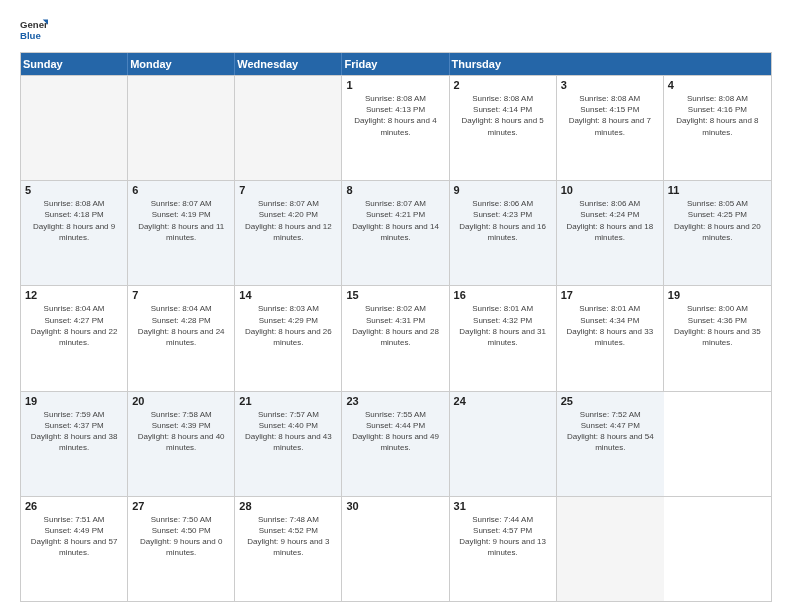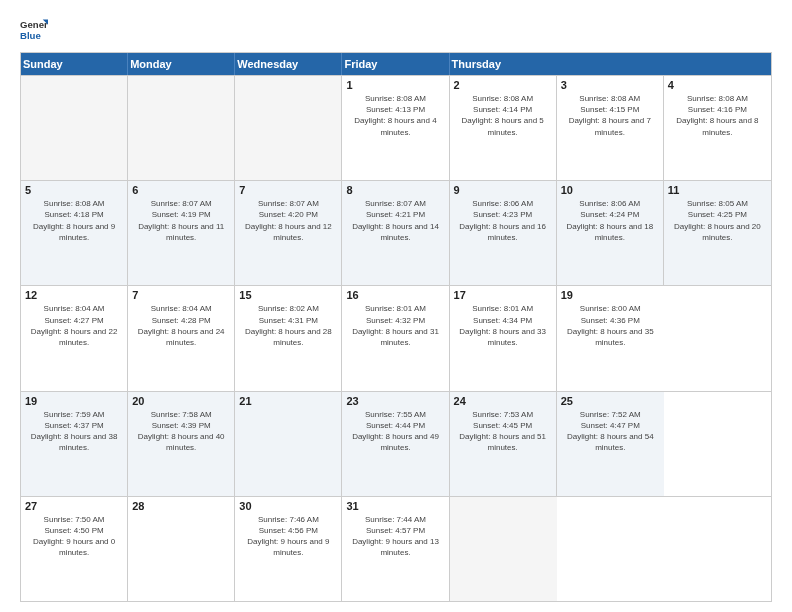--- a/index.html
+++ b/index.html
@@ -181,20 +181,24 @@
         <div class="cal-row">
           <div class="cal-cell">
             <div class="day-num">12</div>
             <div class="day-info">Sunrise: 8:04 AM<br>Sunset: 4:27 PM<br>Daylight: 8 hours and 22 minutes.</div>
           </div>
           <div class="cal-cell">
             <div class="day-num">7</div>
             <div class="day-info">Sunrise: 8:04 AM<br>Sunset: 4:28 PM<br>Daylight: 8 hours and 24 minutes.</div>
           </div>
           <div class="cal-cell">
+            <div class="day-num">14</div>
+            <div class="day-info">Sunrise: 8:03 AM<br>Sunset: 4:29 PM<br>Daylight: 8 hours and 26 minutes.</div>
+          </div>
+          <div class="cal-cell">
             <div class="day-num">15</div>
             <div class="day-info">Sunrise: 8:02 AM<br>Sunset: 4:31 PM<br>Daylight: 8 hours and 28 minutes.</div>
           </div>
           <div class="cal-cell">
             <div class="day-num">16</div>
             <div class="day-info">Sunrise: 8:01 AM<br>Sunset: 4:32 PM<br>Daylight: 8 hours and 31 minutes.</div>
           </div>
           <div class="cal-cell">
             <div class="day-num">17</div>
             <div class="day-info">Sunrise: 8:01 AM<br>Sunset: 4:34 PM<br>Daylight: 8 hours and 33 minutes.</div>
@@ -208,45 +212,49 @@
           <div class="cal-cell">
             <div class="day-num">19</div>
             <div class="day-info">Sunrise: 7:59 AM<br>Sunset: 4:37 PM<br>Daylight: 8 hours and 38 minutes.</div>
           </div>
           <div class="cal-cell">
             <div class="day-num">20</div>
             <div class="day-info">Sunrise: 7:58 AM<br>Sunset: 4:39 PM<br>Daylight: 8 hours and 40 minutes.</div>
           </div>
           <div class="cal-cell">
             <div class="day-num">21</div>
+            <div class="day-info">Sunrise: 7:57 AM<br>Sunset: 4:40 PM<br>Daylight: 8 hours and 43 minutes.</div>
           </div>
           <div class="cal-cell">
             <div class="day-num">23</div>
             <div class="day-info">Sunrise: 7:55 AM<br>Sunset: 4:44 PM<br>Daylight: 8 hours and 49 minutes.</div>
           </div>
           <div class="cal-cell">
             <div class="day-num">24</div>
-            <div class="day-info">Sunrise: 7:53 AM<br>Sunset: 4:45 PM<br>Daylight: 8 hours and 51 minutes.</div>
           </div>
           <div class="cal-cell">
             <div class="day-num">25</div>
             <div class="day-info">Sunrise: 7:52 AM<br>Sunset: 4:47 PM<br>Daylight: 8 hours and 54 minutes.</div>
           </div>
         </div>
         <div class="cal-row">
           <div class="cal-cell">
+            <div class="day-num">26</div>
+            <div class="day-info">Sunrise: 7:51 AM<br>Sunset: 4:49 PM<br>Daylight: 8 hours and 57 minutes.</div>
+          </div>
+          <div class="cal-cell">
             <div class="day-num">27</div>
             <div class="day-info">Sunrise: 7:50 AM<br>Sunset: 4:50 PM<br>Daylight: 9 hours and 0 minutes.</div>
           </div>
           <div class="cal-cell">
             <div class="day-num">28</div>
+            <div class="day-info">Sunrise: 7:48 AM<br>Sunset: 4:52 PM<br>Daylight: 9 hours and 3 minutes.</div>
           </div>
           <div class="cal-cell">
             <div class="day-num">30</div>
-            <div class="day-info">Sunrise: 7:46 AM<br>Sunset: 4:56 PM<br>Daylight: 9 hours and 9 minutes.</div>
           </div>
           <div class="cal-cell">
             <div class="day-num">31</div>
             <div class="day-info">Sunrise: 7:44 AM<br>Sunset: 4:57 PM<br>Daylight: 9 hours and 13 minutes.</div>
           </div>
           <div class="cal-cell empty"></div>
         </div>
       </div>
   </div>
 </div>

